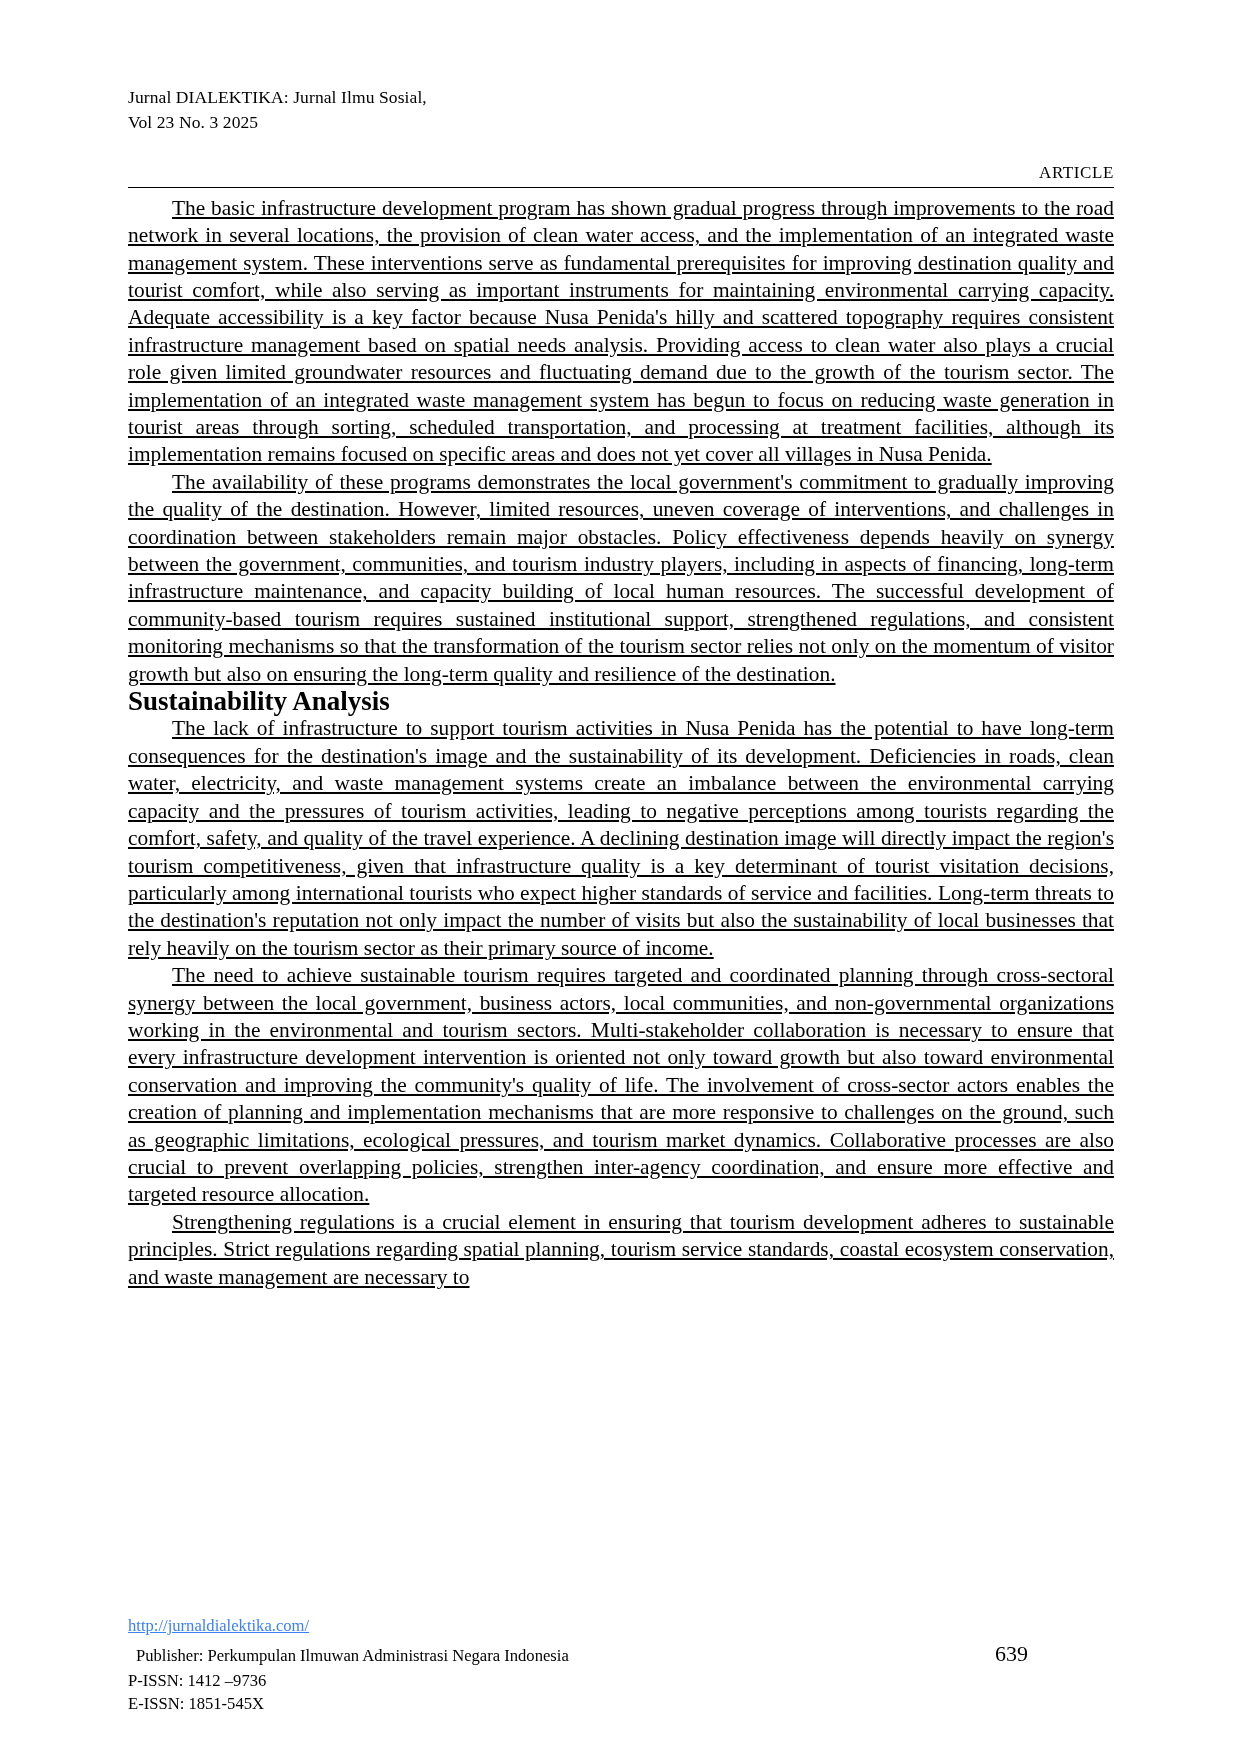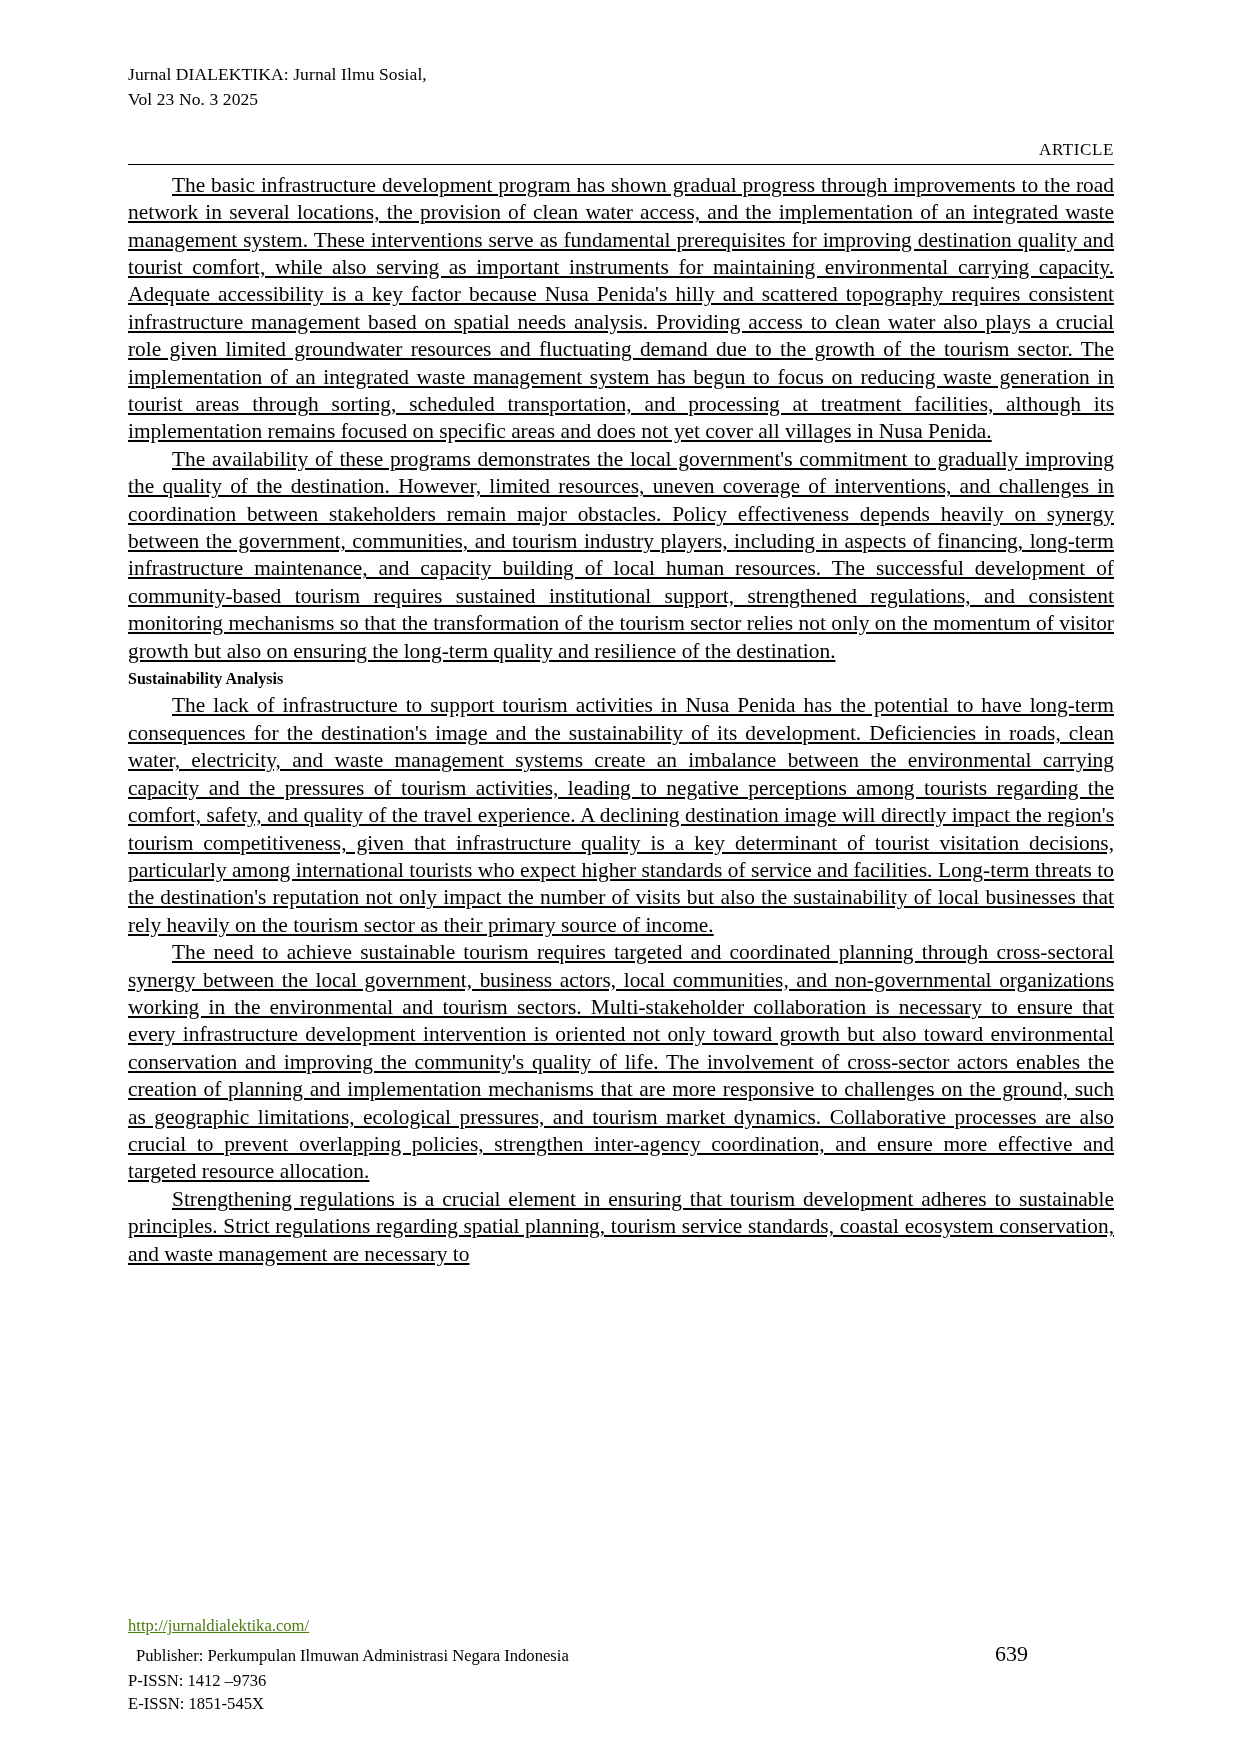--- a/index.html
+++ b/index.html
@@ -12,21 +12,21 @@
     height: 1754px;
     font-family: "Liberation Serif", "DejaVu Serif", serif;
     color: #000000;
     position: relative;
     overflow: hidden;
   }
   .page {
     box-sizing: border-box;
     width: 1242px;
     height: 1754px;
-    padding: 62px 128px 0 128px;
+    padding: 85px 128px 0 128px;
     position: relative;
   }
 
   
   .running-head {
     font-size: 17.5px;
     line-height: 1.45;
     letter-spacing: 0.1px;
   }
   .running-head div { white-space: nowrap; }
@@ -59,38 +59,38 @@
     font-size: 21.4px;
     line-height: 27.4px;
     text-align: justify;
     text-justify: inter-word;
     text-indent: 44px;
     hyphens: none;
     text-decoration: underline;
   }
   h2.section-head {
     margin: 0;
-    font-size: 16px;
+    font-size: 27px;
     line-height: 27.4px;
     font-weight: bold;
     text-align: left;
     text-indent: 0;
   }
 
   
   .footer {
     position: absolute;
     left: 128px;
     right: 128px;
     bottom: 38px;
     font-size: 16.6px;
     line-height: 1.42;
   }
   .footer-url {
-    color: #4d7c0f;
+    color: #3b82f6;
     text-decoration: underline;
     display: inline-block;
   }
   .footer-row {
     display: flex;
     justify-content: space-between;
     align-items: baseline;
     margin-left: 8px;
   }
   .footer-row .pageno { font-size: 22px; padding-right: 86px; }

